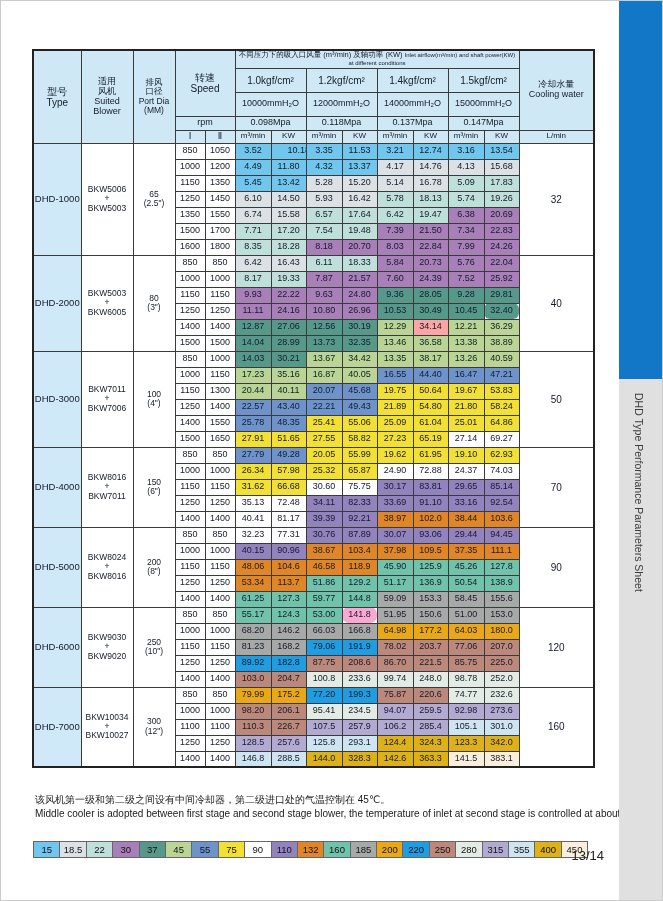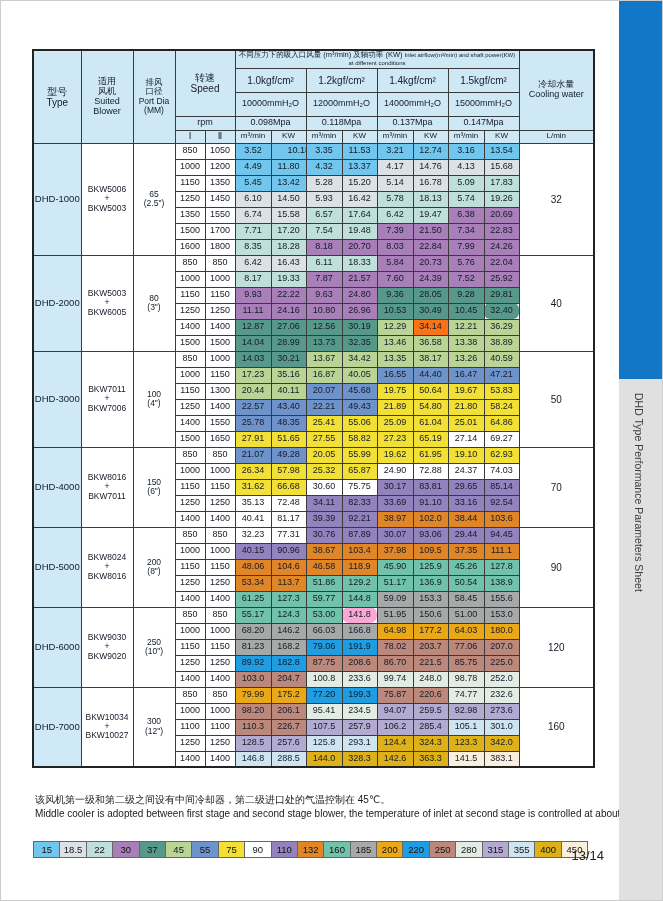--- a/index.html
+++ b/index.html
@@ -292,21 +292,21 @@
           <td class="data-cell" style="background: rgb(86, 153, 139); border-radius: 6px;">32.40</td>
         </tr>
         <tr>
           <td class="speed-cell">1400</td>
           <td class="speed-cell">1400</td>
           <td class="data-cell" style="background: rgb(86, 153, 139);">12.87</td>
           <td class="data-cell" style="background: rgb(86, 153, 139);">27.06</td>
           <td class="data-cell" style="background: rgb(86, 153, 139);">12.56</td>
           <td class="data-cell" style="background: rgb(86, 153, 139);">30.19</td>
           <td class="data-cell" style="background: rgb(185, 212, 148);">12.29</td>
-          <td class="data-cell" style="background: #f97316;">34.14</td>
+          <td class="data-cell" style="background: #fca5a5;">34.14</td>
           <td class="data-cell" style="background: rgb(185, 212, 148);">12.21</td>
           <td class="data-cell" style="background: rgb(185, 212, 148);">36.29</td>
         </tr>
         <tr>
           <td class="speed-cell">1500</td>
           <td class="speed-cell">1500</td>
           <td class="data-cell" style="background: rgb(86, 153, 139);">14.04</td>
           <td class="data-cell" style="background: rgb(86, 153, 139);">28.99</td>
           <td class="data-cell" style="background: rgb(86, 153, 139);">13.73</td>
           <td class="data-cell" style="background: rgb(86, 153, 139);">32.35</td>
@@ -396,21 +396,21 @@
         </tr>
         <tr>
           <td class="model-cell" rowspan="5">DHD-4000</td>
           <td class="blower-cell" rowspan="5">BKW8016
 +
 BKW7011</td>
           <td class="port-cell" rowspan="5">150
 (6")</td>
           <td class="speed-cell">850</td>
           <td class="speed-cell">850</td>
-          <td class="data-cell" style="background: rgb(110, 147, 203);">21.07</td>
+          <td class="data-cell" style="background: rgb(110, 147, 203);">27.79</td>
           <td class="data-cell" style="background: rgb(110, 147, 203);">49.28</td>
           <td class="data-cell" style="background: rgb(242, 224, 53);">20.05</td>
           <td class="data-cell" style="background: rgb(242, 224, 53);">55.99</td>
           <td class="data-cell" style="background: rgb(242, 224, 53);">19.62</td>
           <td class="data-cell" style="background: rgb(242, 224, 53);">61.95</td>
           <td class="data-cell" style="background: rgb(242, 224, 53);">19.10</td>
           <td class="data-cell" style="background: rgb(242, 224, 53);">62.93</td>
           <td class="cooling-cell" rowspan="5">70</td>
         </tr>
         <tr>

